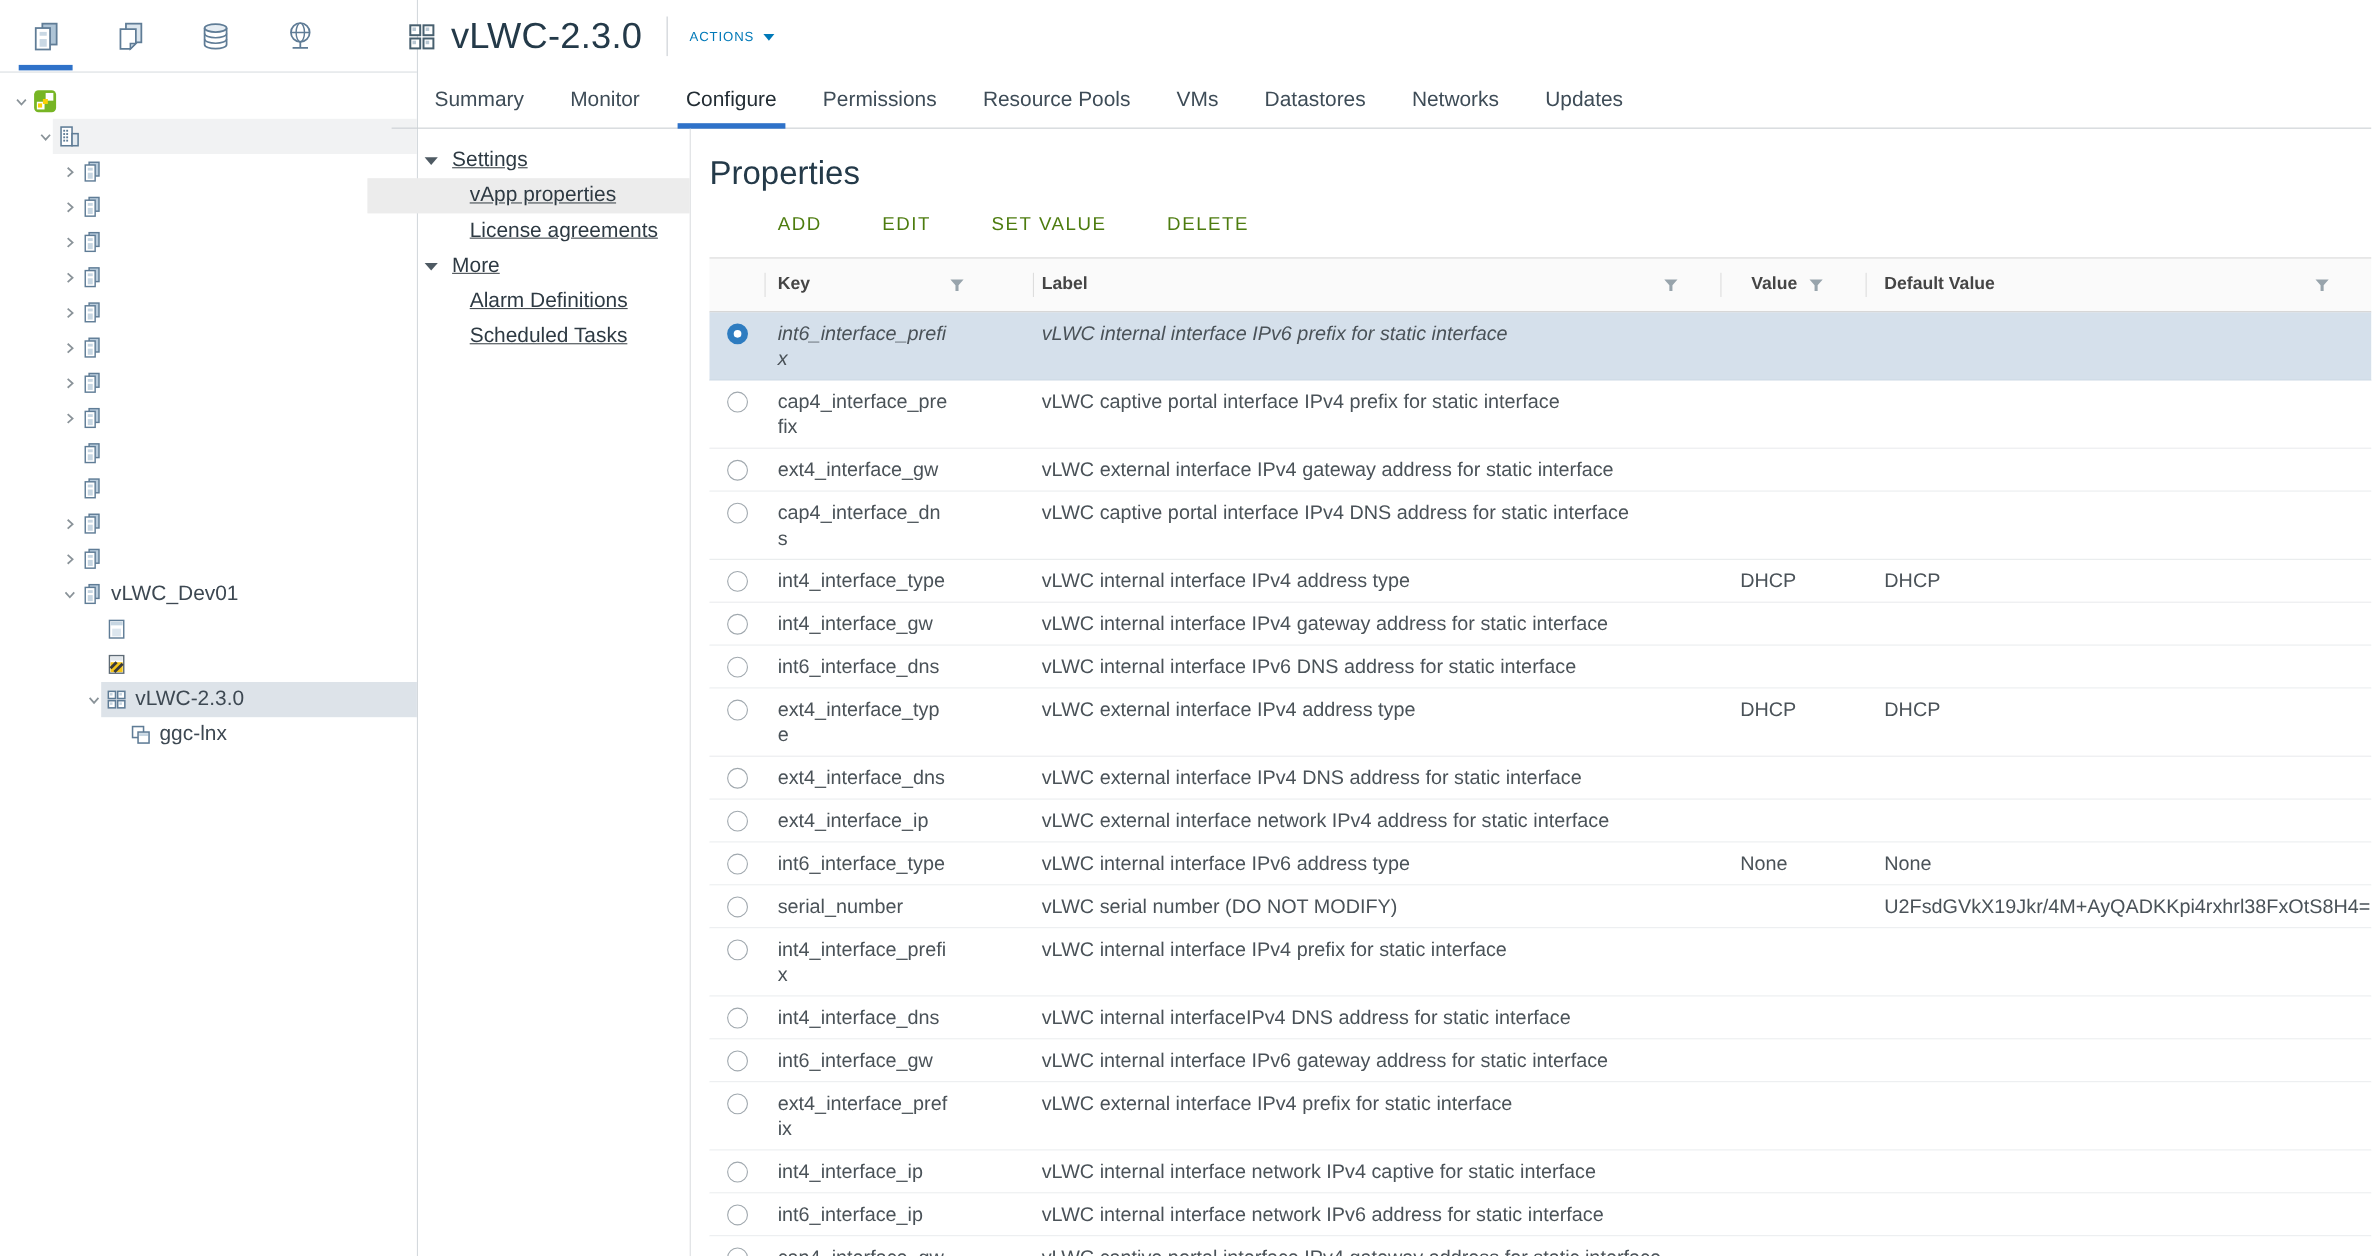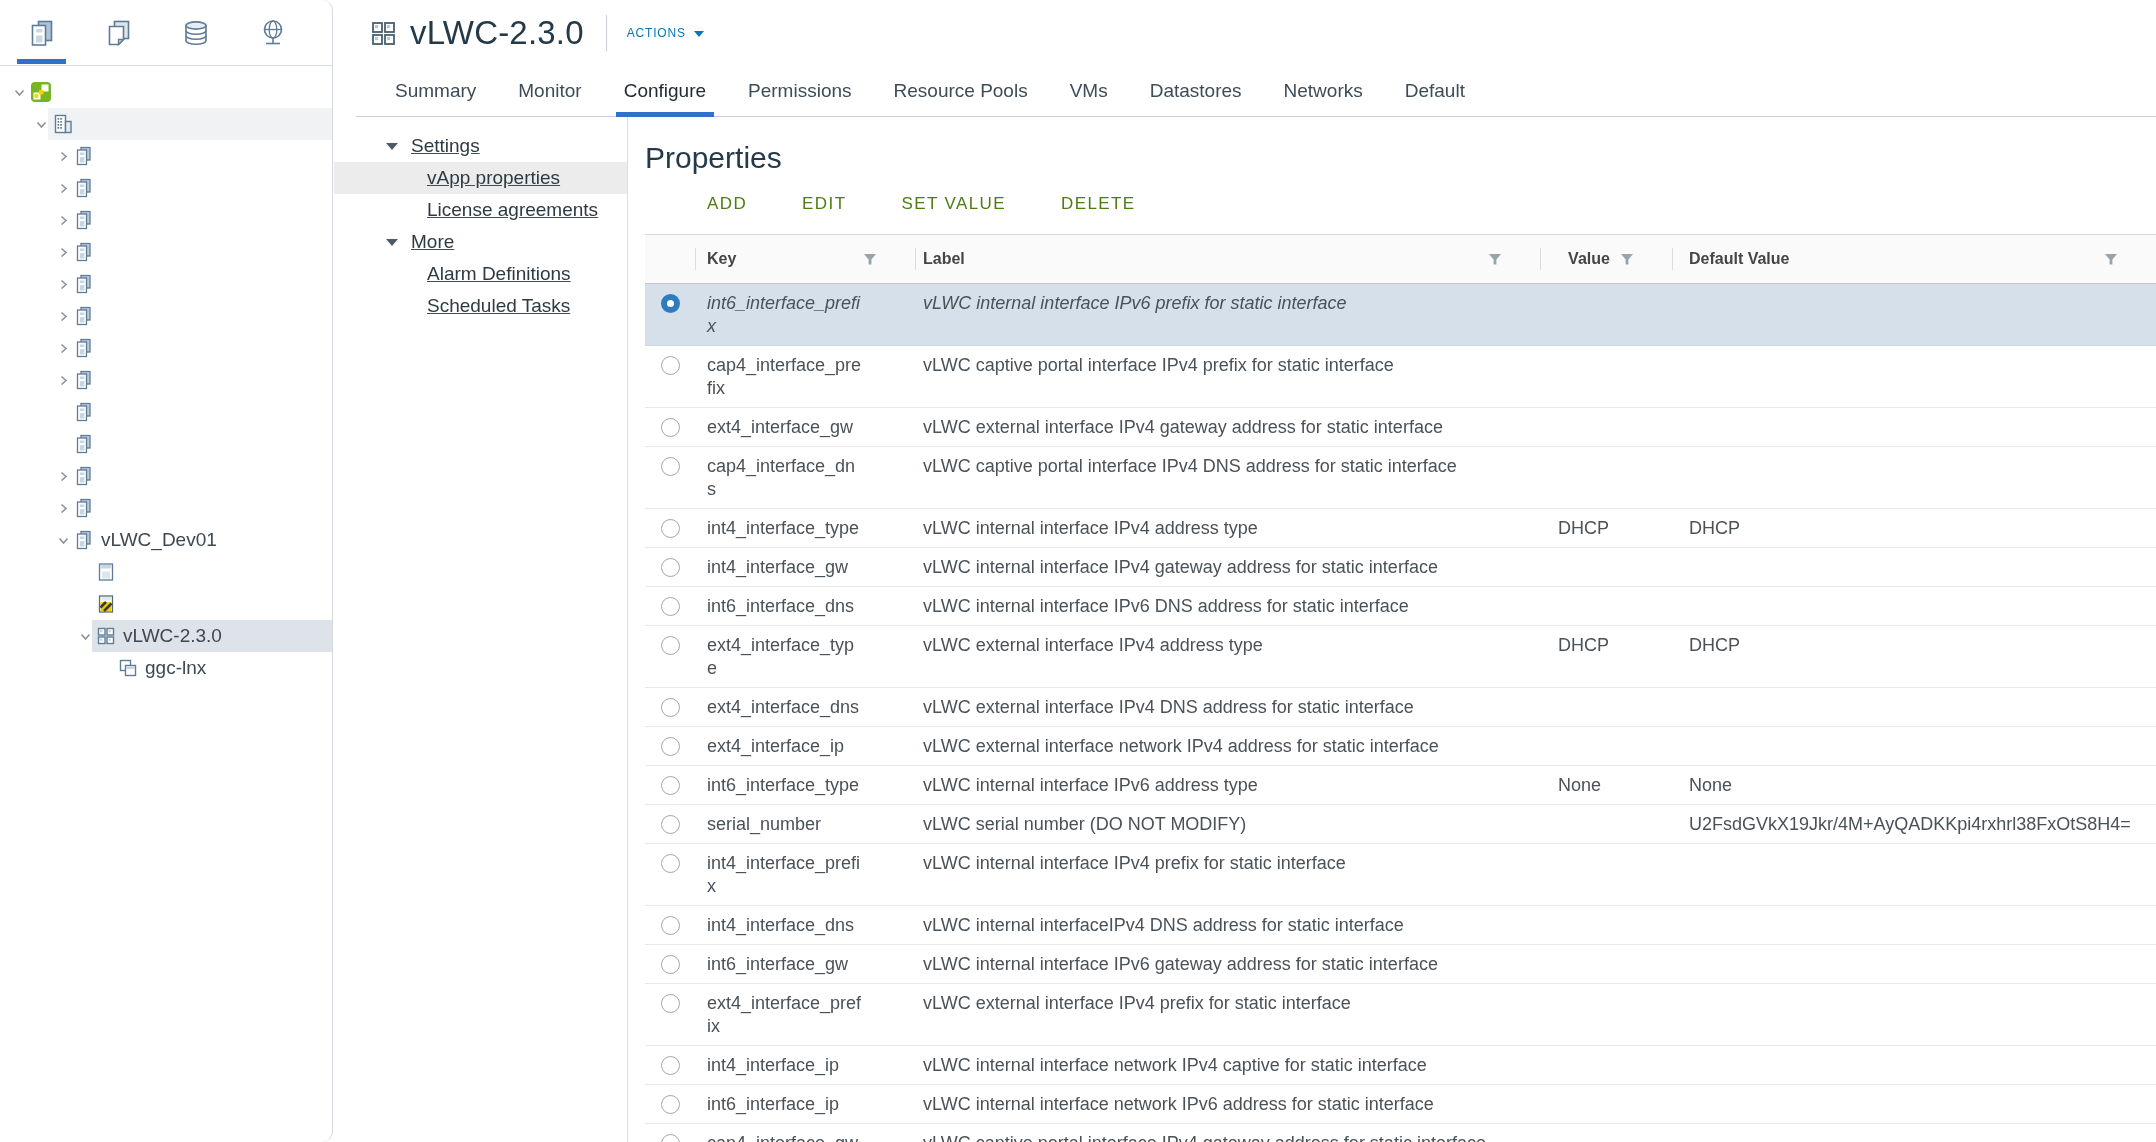--- a/index.html
+++ b/index.html
@@ -2,21 +2,21 @@
 <html><head>
 <meta charset="utf-8">
 <style>
   * { margin:0; padding:0; box-sizing:border-box; }
   html,body { background:#fff; }
   .app{
     position:relative; width:2156px; height:1142px; overflow:hidden;
     background:#fff; font-family:"Liberation Sans", sans-serif; color:#454C52;
   }
   
-  .left{ position:absolute; left:0; top:0; width:333px; height:100%; border-right:1px solid #D4D9DD; background:#fff;border-radius:11px; }
+  .left{ position:absolute; left:0; top:0; width:380px; height:100%; border-right:1px solid #D4D9DD; background:#fff; }
   .icon-bar{ height:66px; border-bottom:1px solid #DADEE2; display:flex; align-items:center; padding-left:3px; }
   .icon-slot{ width:77px; height:66px; display:flex; align-items:center; justify-content:center; position:relative; cursor:pointer; }
   .icon-slot.active::after{ content:""; position:absolute; bottom:2px; left:14px; width:49px; height:5px; background:#2F72C9; }
   .tree{ padding-top:10px; }
   .tree-row{ height:32px; display:flex; align-items:center; position:relative; cursor:pointer; }
   .tree-row > *{ position:relative; z-index:1; }
   .tree-row.hl-light::before, .tree-row.hl-sel::before{
     content:""; position:absolute; left:var(--hl-left,0px); right:0; top:0; bottom:0; z-index:0;
   }
   .tree-row.hl-light::before{ background:#F1F2F3; }
@@ -55,21 +55,21 @@
 
   .ptable{ margin-top:20px; }
   .thead{ display:flex; height:50px; background:#FAFAFA; border-top:1px solid #D9D9D9; border-bottom:1px solid #C8C8C8;
     font-size:16px; font-weight:700; color:#454545; }
   .th{ display:flex; align-items:center; position:relative; padding-left:12px; }
   .th .sep{ position:absolute; left:0; top:13px; bottom:13px; width:1px; background:#DDDDDD; }
   .th-label{ flex:1; }
   .funnel{ margin-right:38px; cursor:pointer; }
   .col-radio{ width:50px; flex:none; }
   .col-key{ width:220px; flex:none; }
-  .col-label{ width:625px; flex:none; }
+  .col-label{ width:625px; flex:none;margin-left:24px; }
   .col-value{ width:132px; flex:none; }
   .col-default{ flex:1; min-width:0; }
   .th.col-label{ padding-left:8px; }
   .th.col-value{ padding-left:18px;text-align:center; }
   .th.col-default{ padding-left:17px; }
 
   .trow{ display:flex; min-height:39px; border-bottom:1px solid #E6E9EB; font-size:18px; color:#4A5258; background:#fff; }
   .trow.selected{ background:#D5E0EB; border-bottom-color:#CBD8E4;font-style:italic; }
   .td{ padding:8px 8px 7px 12px; line-height:23px; }
   .td.col-radio{ padding:0; display:flex; justify-content:center; }
@@ -478,21 +478,21 @@
 
     <nav class="tab-bar">
         <div class="tab">Summary</div>
         <div class="tab">Monitor</div>
         <div class="tab active">Configure</div>
         <div class="tab">Permissions</div>
         <div class="tab">Resource Pools</div>
         <div class="tab">VMs</div>
         <div class="tab">Datastores</div>
         <div class="tab">Networks</div>
-        <div class="tab">Default</div>
+        <div class="tab">Updates</div>
       </nav>
 
     <div class="content">
       <nav class="settings-nav">
           <div class="group-header">
             <span class="tri"></span>
             <span>Settings</span>
           </div>
           <div class="nav-item selected">vApp properties</div>
           <div class="nav-item">License agreements</div>

